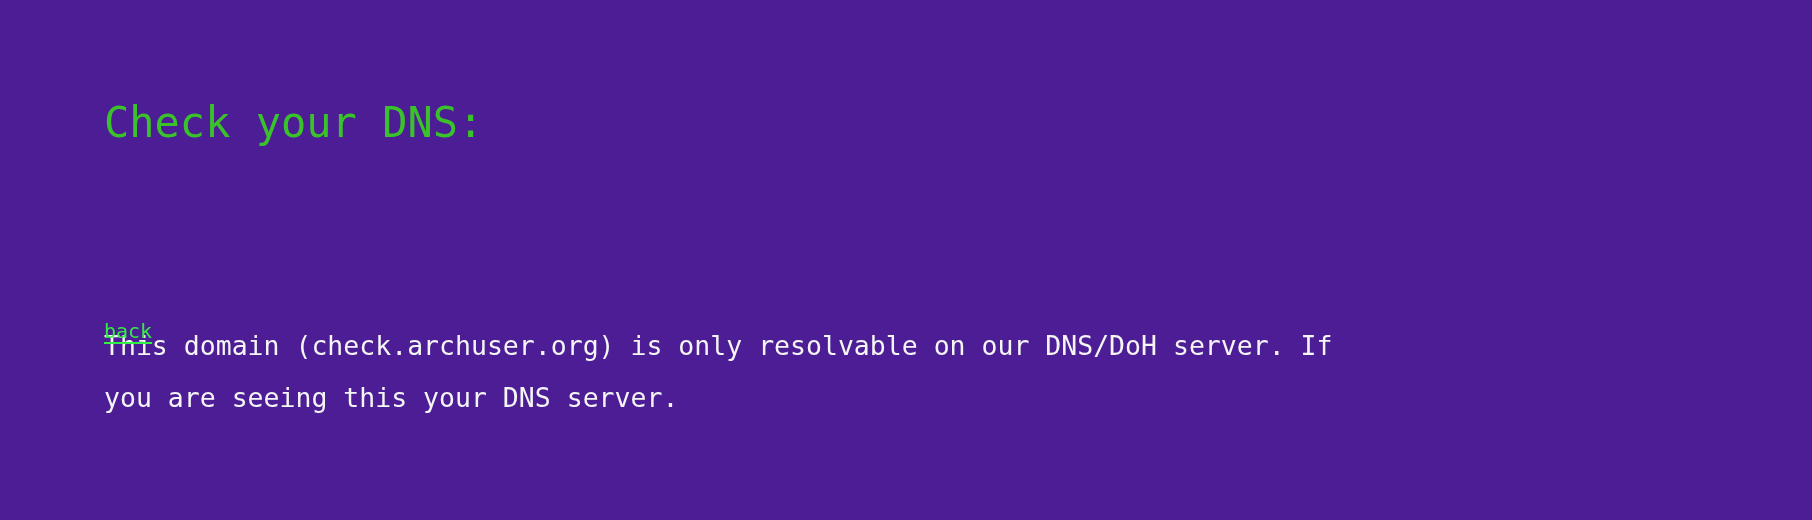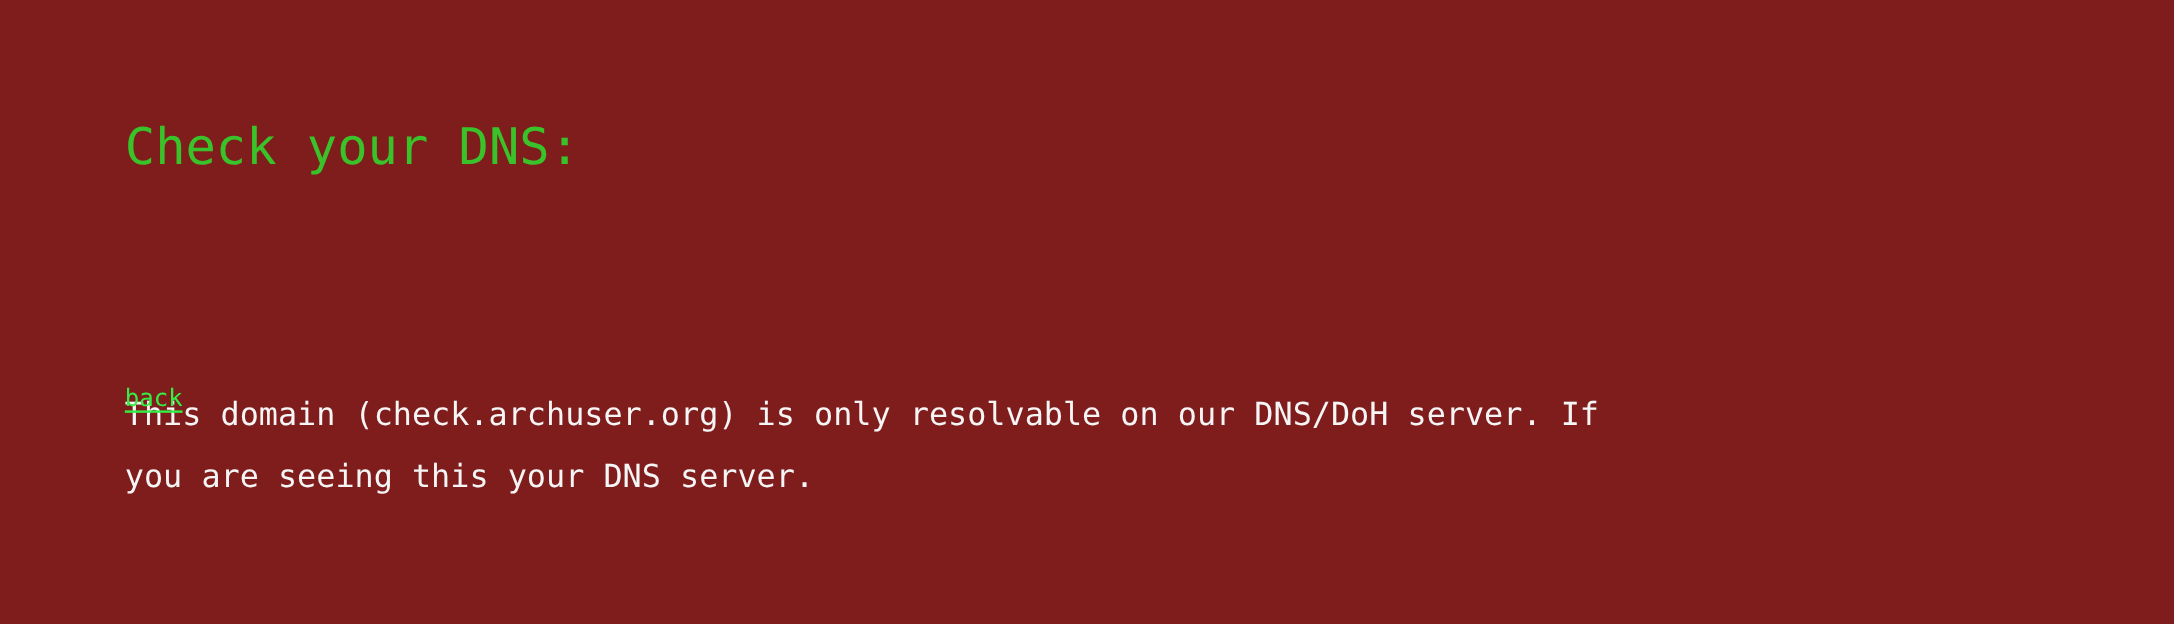--- a/index.html
+++ b/index.html
@@ -11,21 +11,21 @@
   }
   body {
     background: #1a1a1a;
     font-family: "DejaVu Sans Mono", "Liberation Mono", monospace;
     -webkit-font-smoothing: antialiased;
   }
 
   .page {
     position: absolute;
     inset: 0;
-    background: #7f1d1d;
+    background: #4c1d95;
   }
 
   .content {
     position: absolute;
     left: 104px;
     top: 0;
     width: 1672px;
   }
 
   .page-heading {

